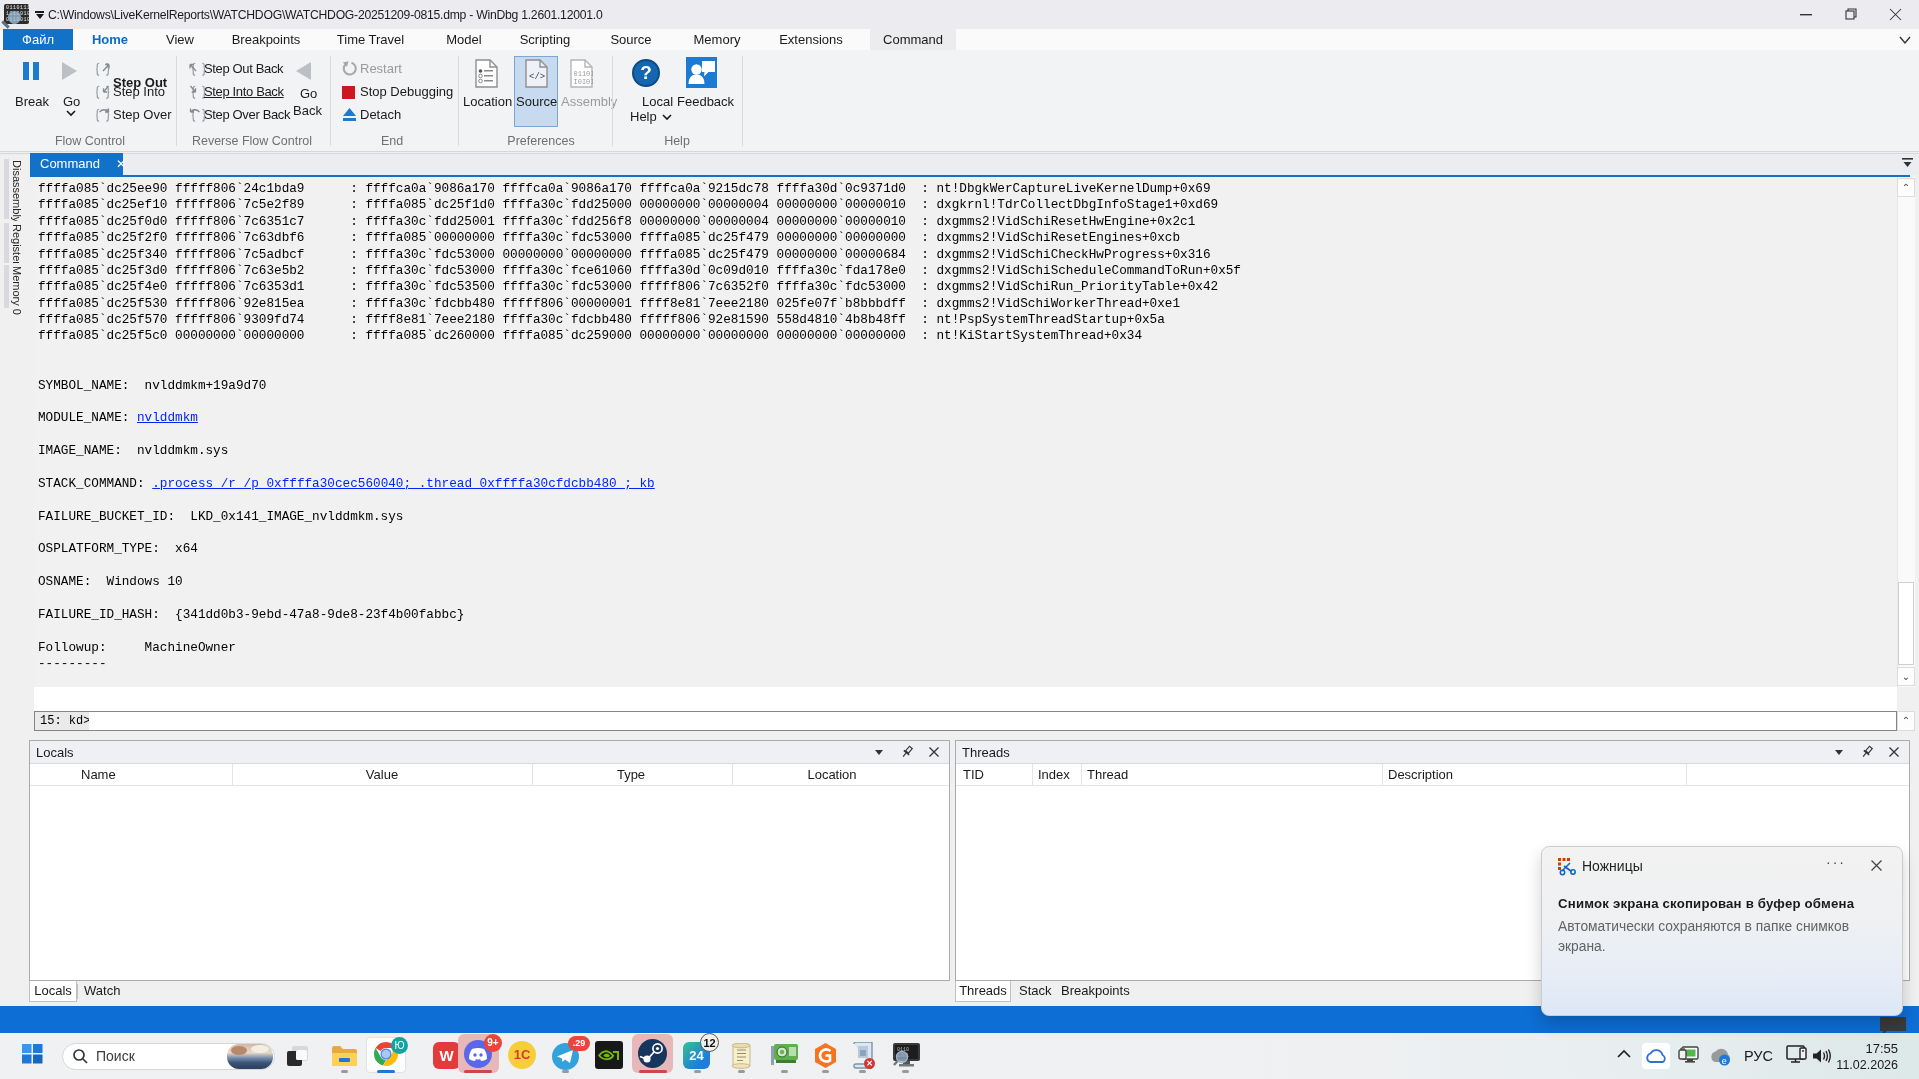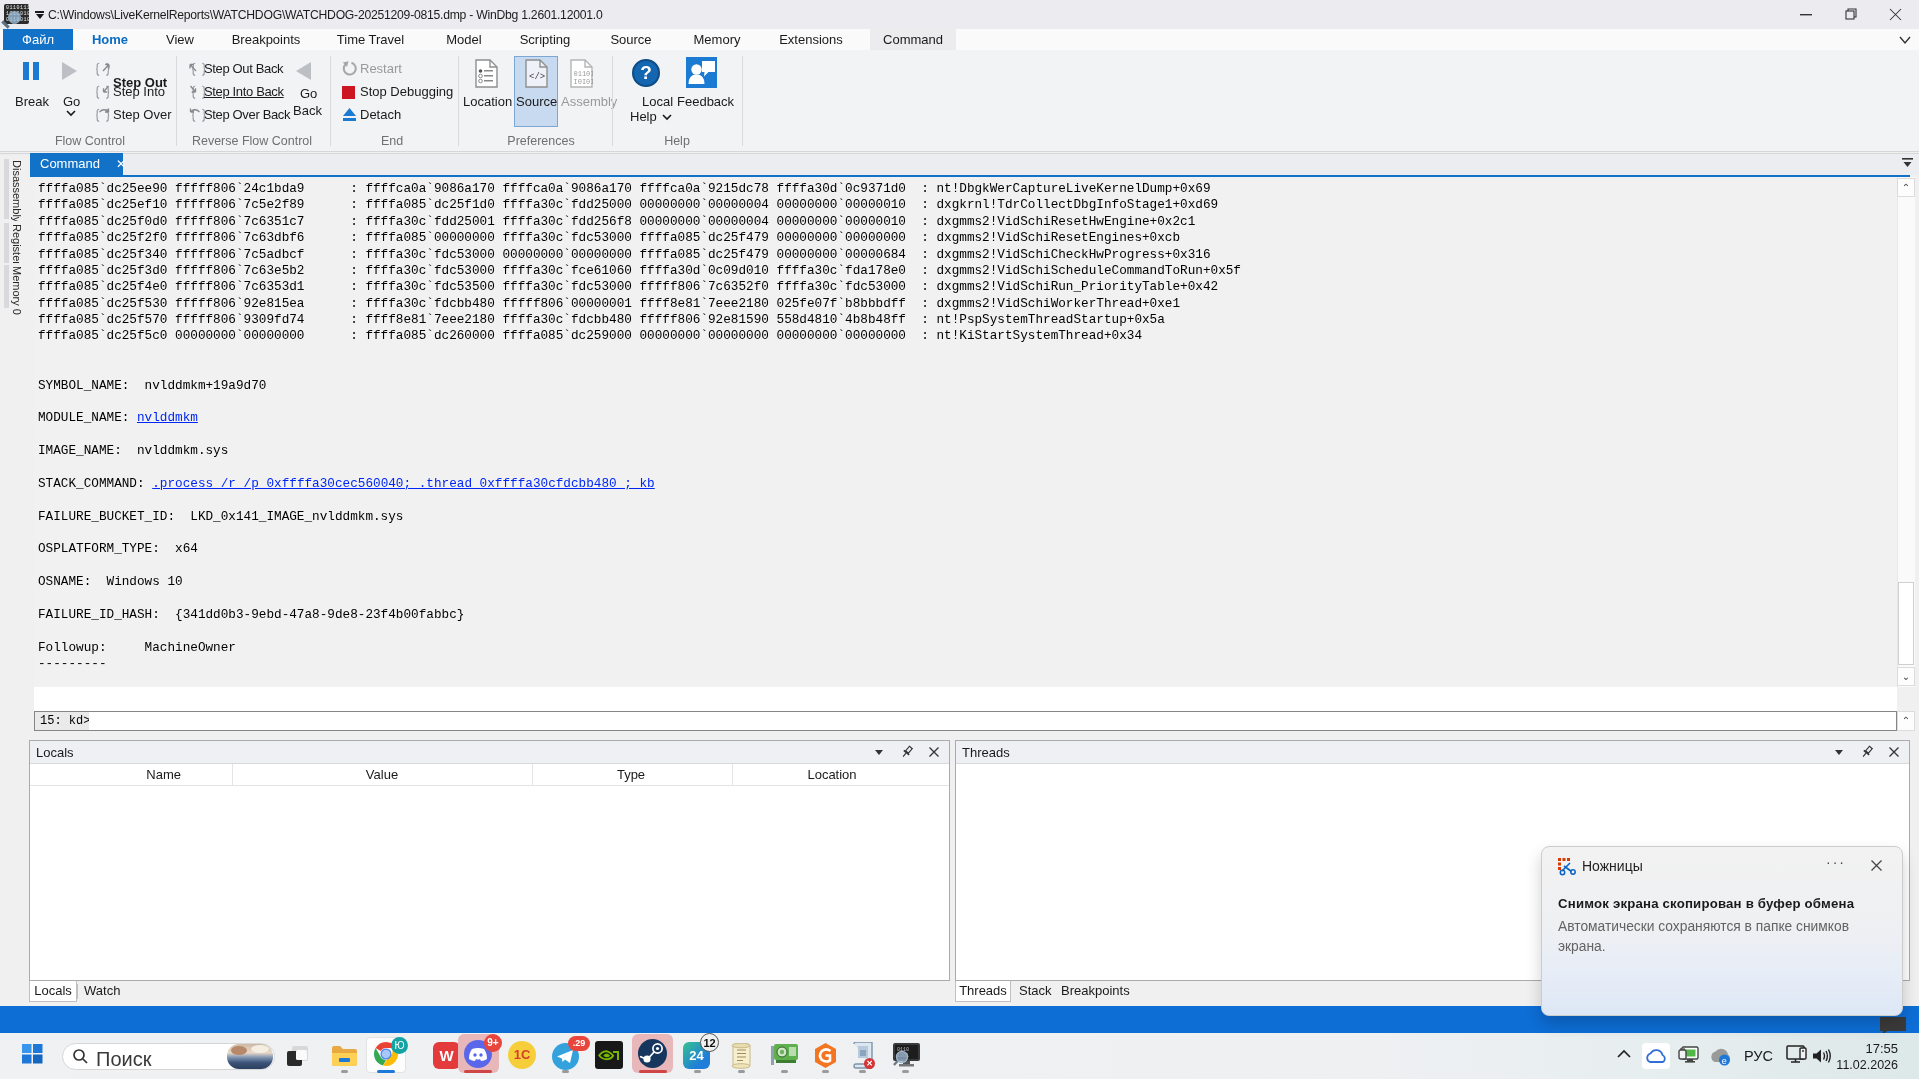--- a/index.html
+++ b/index.html
@@ -335,21 +335,21 @@
           </g>
         </svg>
       </span>
     <span class="pico" style="left:896px;">
         <svg width="16" height="16">
           <path d="M3.5 3.5 L12.5 12.5 M12.5 3.5 L3.5 12.5" stroke="#333" stroke-width="1.3"></path>
         </svg>
       </span>
   </div>
   <div class="cols">
-    <span class="c" style="left:51px;width:100px;text-align:right;">Name</span>
+    <span class="c" style="left:51px;width:100px;text-align:left;">Name</span>
     <span class="c" style="left:302px;width:100px;text-align:center;">Value</span>
     <span class="c" style="left:551px;width:100px;text-align:center;">Type</span>
     <span class="c" style="left:752px;width:100px;text-align:center;">Location</span>
     <span class="cb" style="left:202px;"></span>
       <span class="cb" style="left:502px;"></span>
       <span class="cb" style="left:702px;"></span>
   </div>
 </div>
 <div class="abs panel" id="threadspanel" style="left:955px; width:955px;">
   <div class="phead">
@@ -367,20 +367,30 @@
             <rect x="7.4" y="9.6" width="1.2" height="4.5" fill="#333"></rect>
           </g>
         </svg>
       </span>
     <span class="pico" style="left:930px;">
         <svg width="16" height="16">
           <path d="M3.5 3.5 L12.5 12.5 M12.5 3.5 L3.5 12.5" stroke="#333" stroke-width="1.3"></path>
         </svg>
       </span>
   </div>
+  <div class="cols">
+    <span class="c" style="left:7px;">TID</span>
+    <span class="c" style="left:82px;">Index</span>
+    <span class="c" style="left:131px;">Thread</span>
+    <span class="c" style="left:432px;">Description</span>
+    <span class="cb" style="left:76px;"></span>
+      <span class="cb" style="left:125px;"></span>
+      <span class="cb" style="left:426px;"></span>
+      <span class="cb" style="left:730px;"></span>
+  </div>
 </div>
 
 <div class="abs btabs btab-on" style="left:29px;top:981px;width:48px;line-height:20px;">Locals</div>
 <div class="abs btabs" style="left:84px;top:981px;line-height:20px;">Watch</div>
 <div class="abs" style="left:77px;top:984px;width:1px;height:15px;background:#c0c0c0;"></div>
 <div class="abs btabs btab-on" style="left:955px;top:981px;width:56px;line-height:20px;">Threads</div>
 <div class="abs btabs" style="left:1019px;top:981px;line-height:20px;">Stack</div>
 <div class="abs btabs" style="left:1061px;top:981px;line-height:20px;">Breakpoints</div>
 
 <div class="abs" id="bluebar"></div>
@@ -400,21 +410,21 @@
     </svg>
   </div>
 
 <div class="abs" style="left:62px;top:1043px;width:213px;height:27px;border-radius:14px;background:#fff;border:1px solid #d6d6d6;"></div>
 <div class="abs" style="left:72px;top:1048px;">
     <svg width="17" height="17">
       <circle cx="7" cy="7" r="5" fill="none" stroke="#333" stroke-width="1.7"></circle>
       <path d="M11 11 L15 15" stroke="#333" stroke-width="1.7"></path>
     </svg>
   </div>
-<div class="abs" style="left:96px;top:1048px;font-size:20px;color:#3a3a3a;">Поиск</div>
+<div class="abs" style="left:96px;top:1048px;font-size:14px;color:#3a3a3a;">Поиск</div>
 <div class="abs" style="left:227px;top:1044px;width:46px;height:25px;border-radius:12px;overflow:hidden;">
   <div style="position:absolute;inset:0;background:linear-gradient(180deg,#cdb9a4 0%,#e8d9c8 35%,#7a8fae 55%,#3a5377 75%,#2c3f5e 100%);"></div>
   <div style="position:absolute;left:4px;top:2px;width:16px;height:9px;border-radius:50%;background:#b7886a;"></div>
   <div style="position:absolute;left:24px;top:1px;width:18px;height:8px;border-radius:50%;background:#f3ede2;"></div>
 </div>
 
 <div class="abs" style="left:287px;top:1046px;">
     <svg width="22" height="21">
       <rect x="5" y="0" width="16" height="15" rx="2" fill="#d8d8d8"></rect>
       <rect x="0" y="5" width="15" height="15" rx="2" fill="#2a2a2a"></rect>

